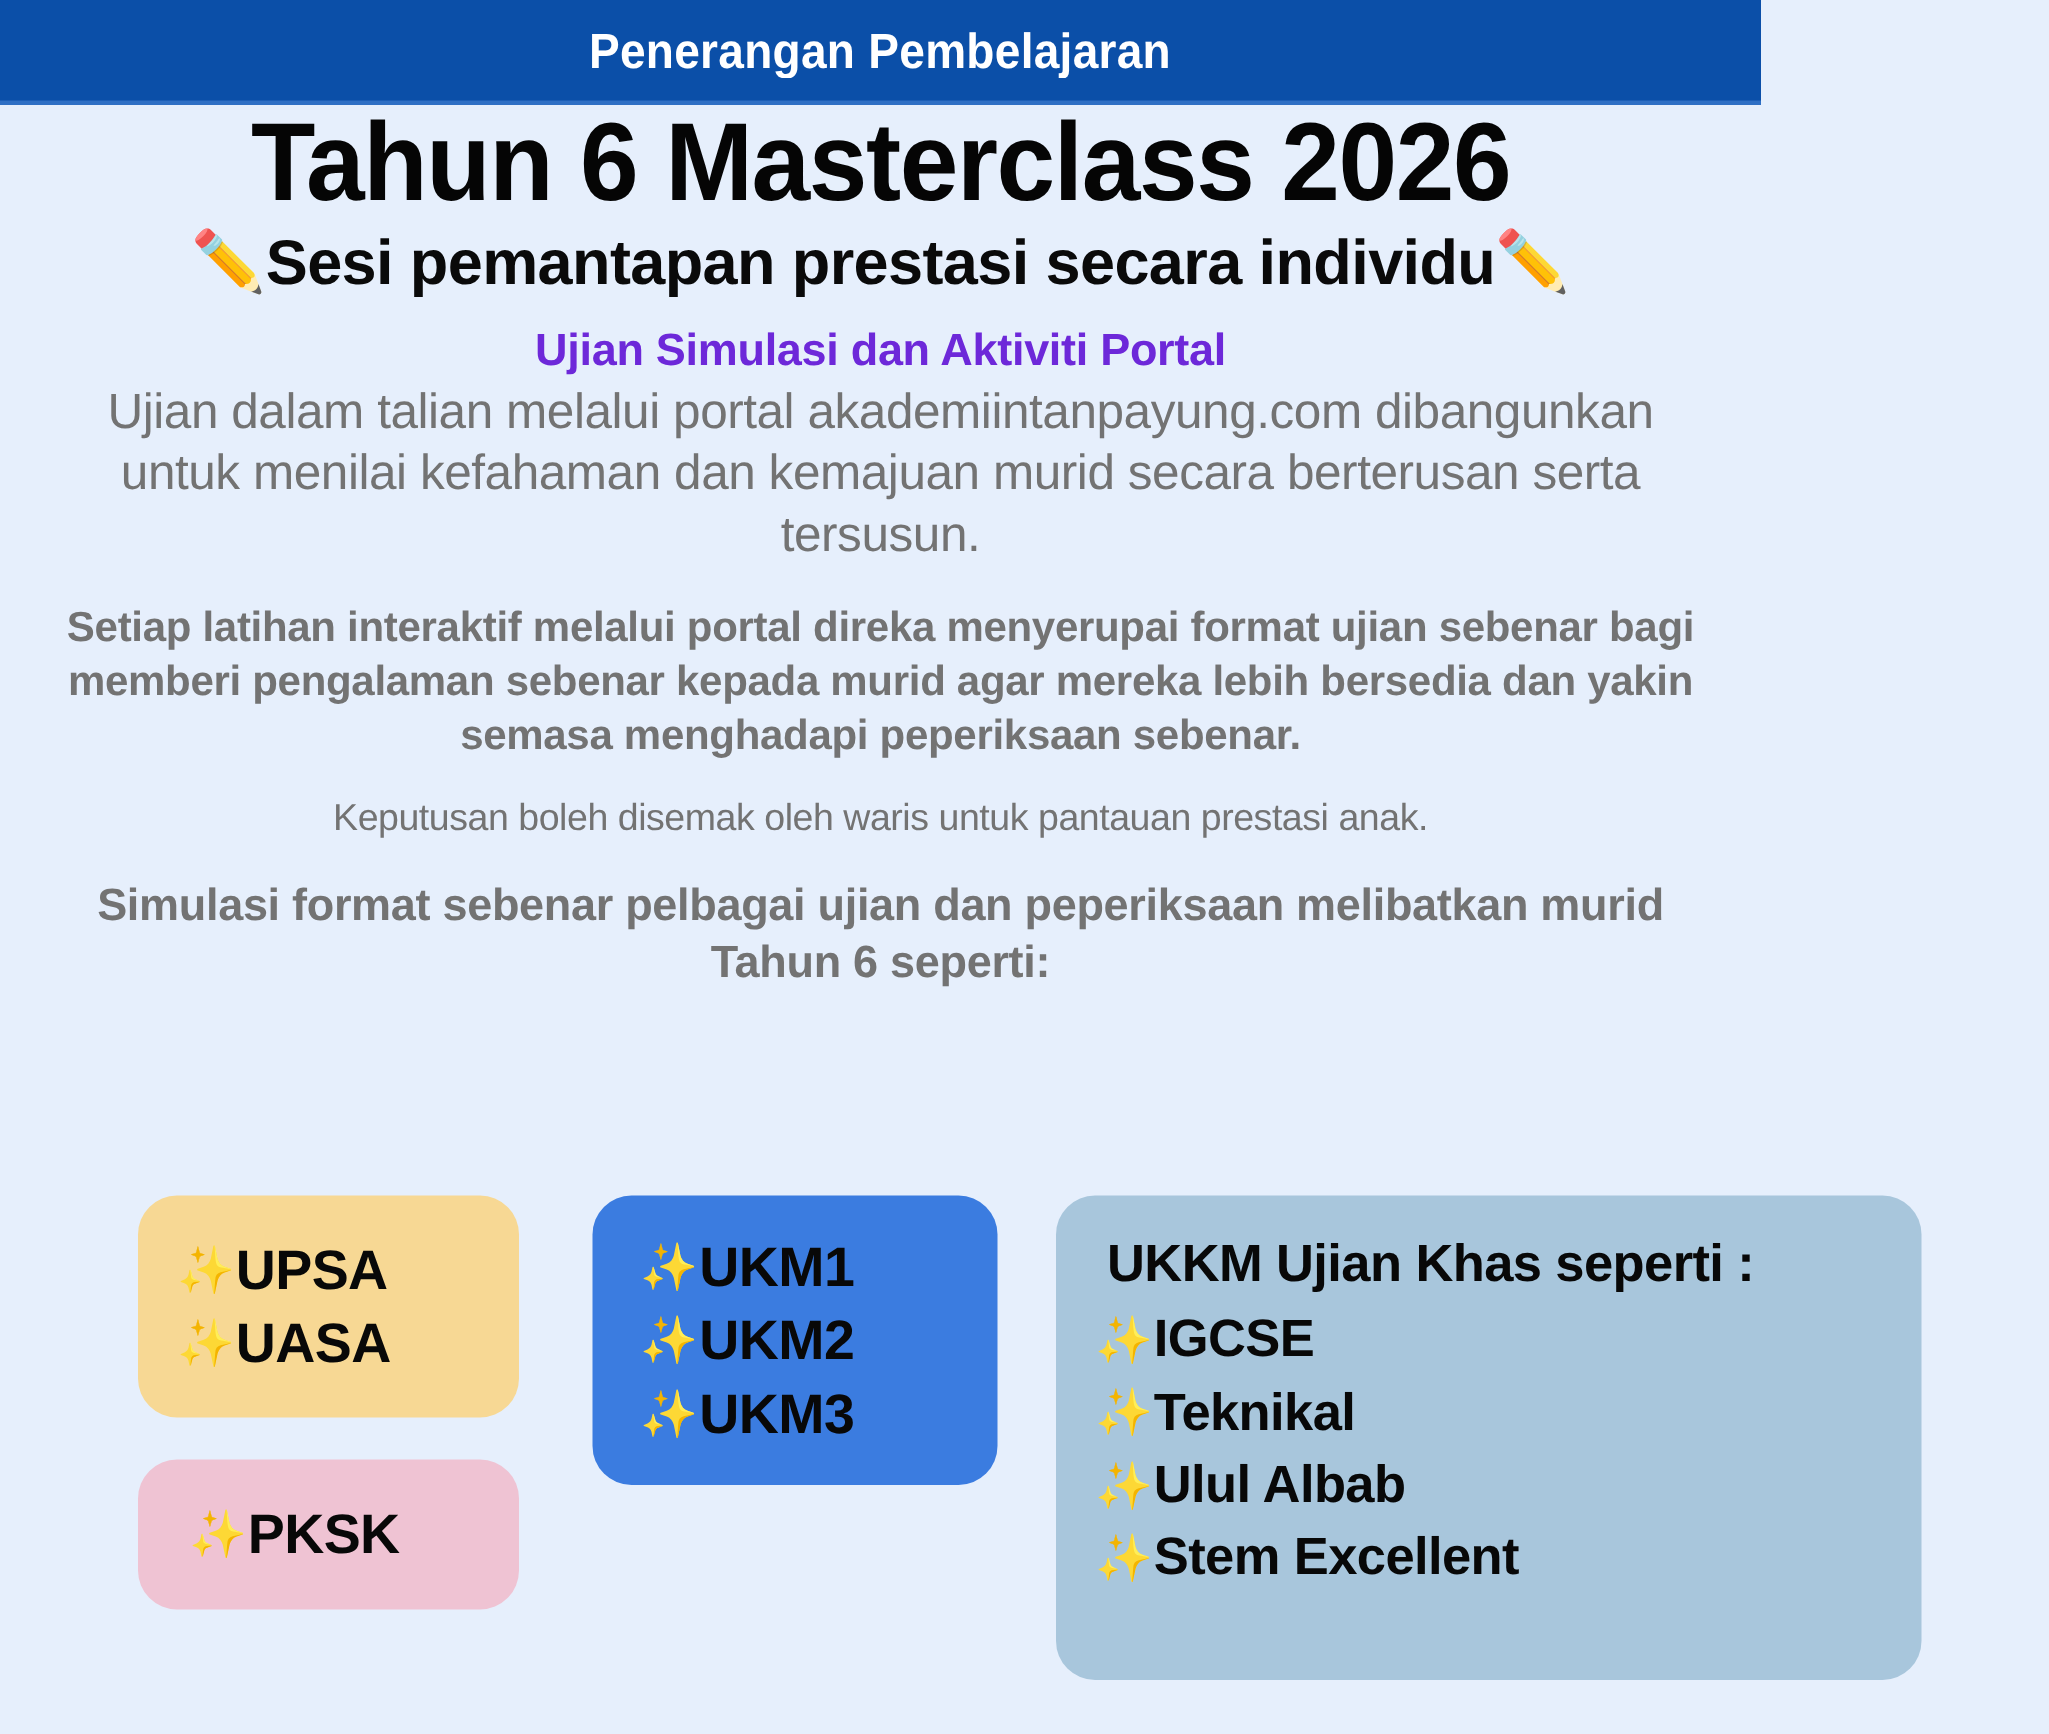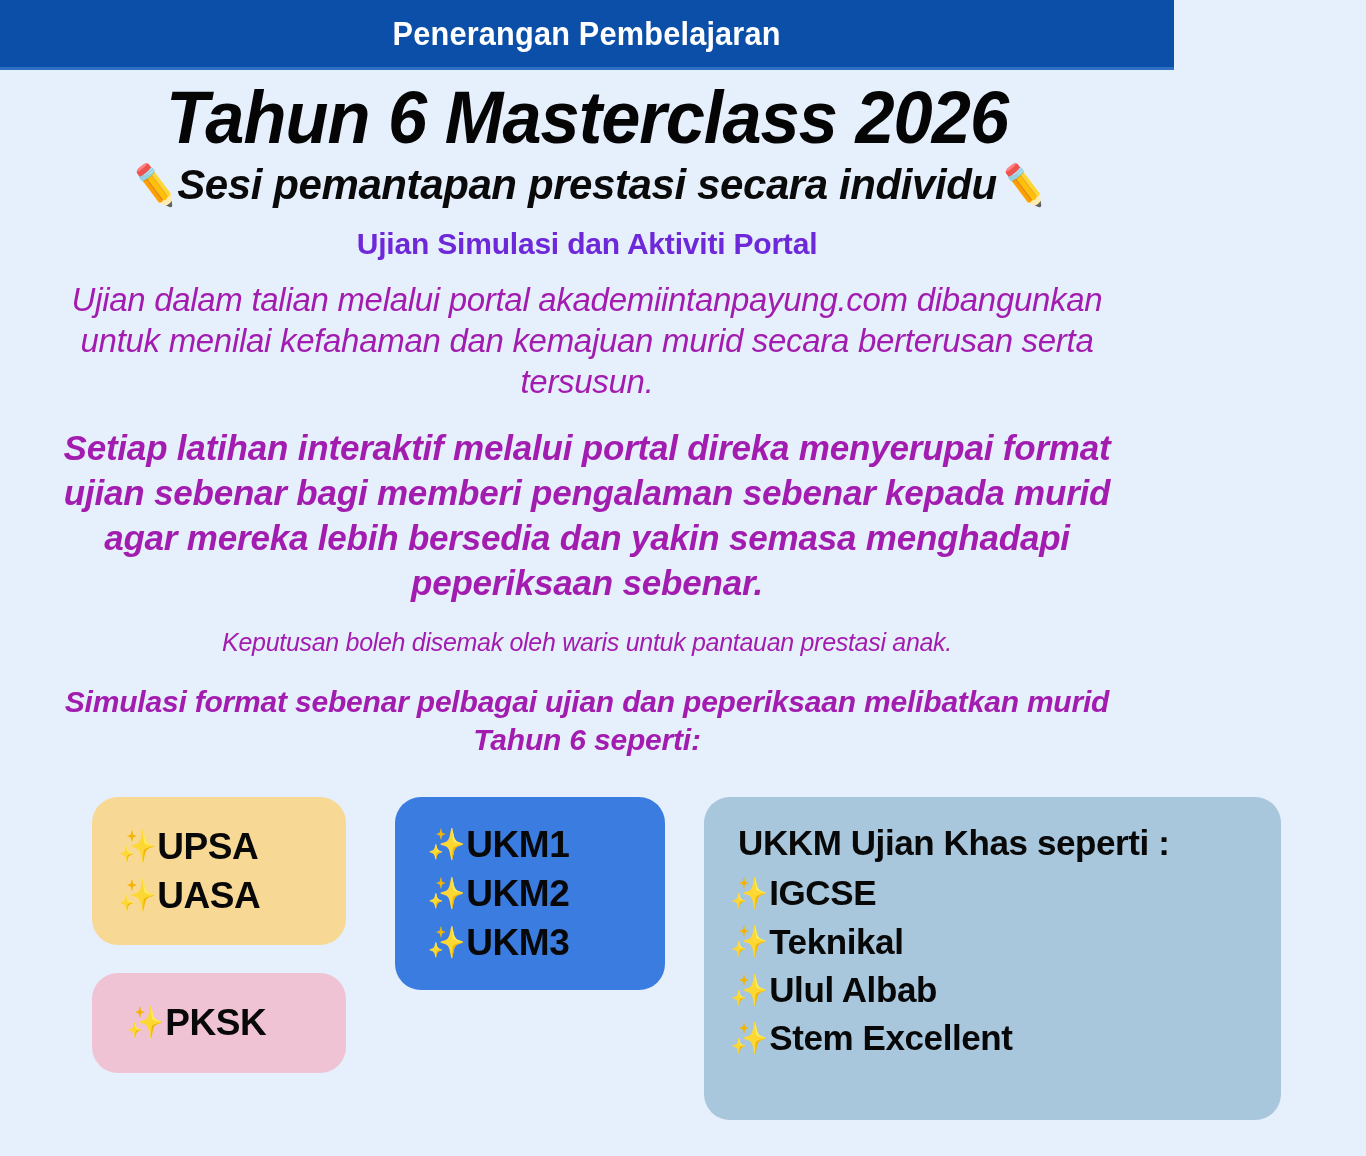--- a/index.html
+++ b/index.html
@@ -38,22 +38,20 @@
     font-weight: bold;
     font-size: 33px;
     letter-spacing: 0.2px;
     text-align: center;
     transform: scaleX(0.93);
   }
 
   
   .headline-wrap {
     text-align: center;
-    padding-top: 10px;
-    font-style: italic;
   }
   .main-title {
     font-family: "Liberation Sans", sans-serif;
     font-weight: bold;
     font-size: 74px;
     line-height: 1.02;
     color: #050505;
     letter-spacing: -1px;
     transform: scaleX(0.95);
     margin: 0;
@@ -86,29 +84,28 @@
     font-weight: bold;
     font-size: 30px;
     color: #6d28d9;
     margin: 18px 0 0 0;
     letter-spacing: -0.2px;
   }
   .para {
     font-family: "Liberation Sans", sans-serif;
     font-size: 33px;
     line-height: 1.25;
-    color: #a21caf;
-    margin: 18px auto 0 auto;
+    color: #737373;
+    margin: 2px auto 0 auto;
     max-width: 1300px;
     letter-spacing: -0.3px;
-    font-style: italic;
   }
   .para-bold {
     font-weight: bold;
-    font-size: 35px;
+    font-size: 28px;
     line-height: 1.28;
     max-width: 1260px;
     margin-top: 24px;
     letter-spacing: -0.2px;
   }
   .para-normal2 {
     margin-top: 22px;
     font-size: 25px;
   }
   .para-bold2 {

